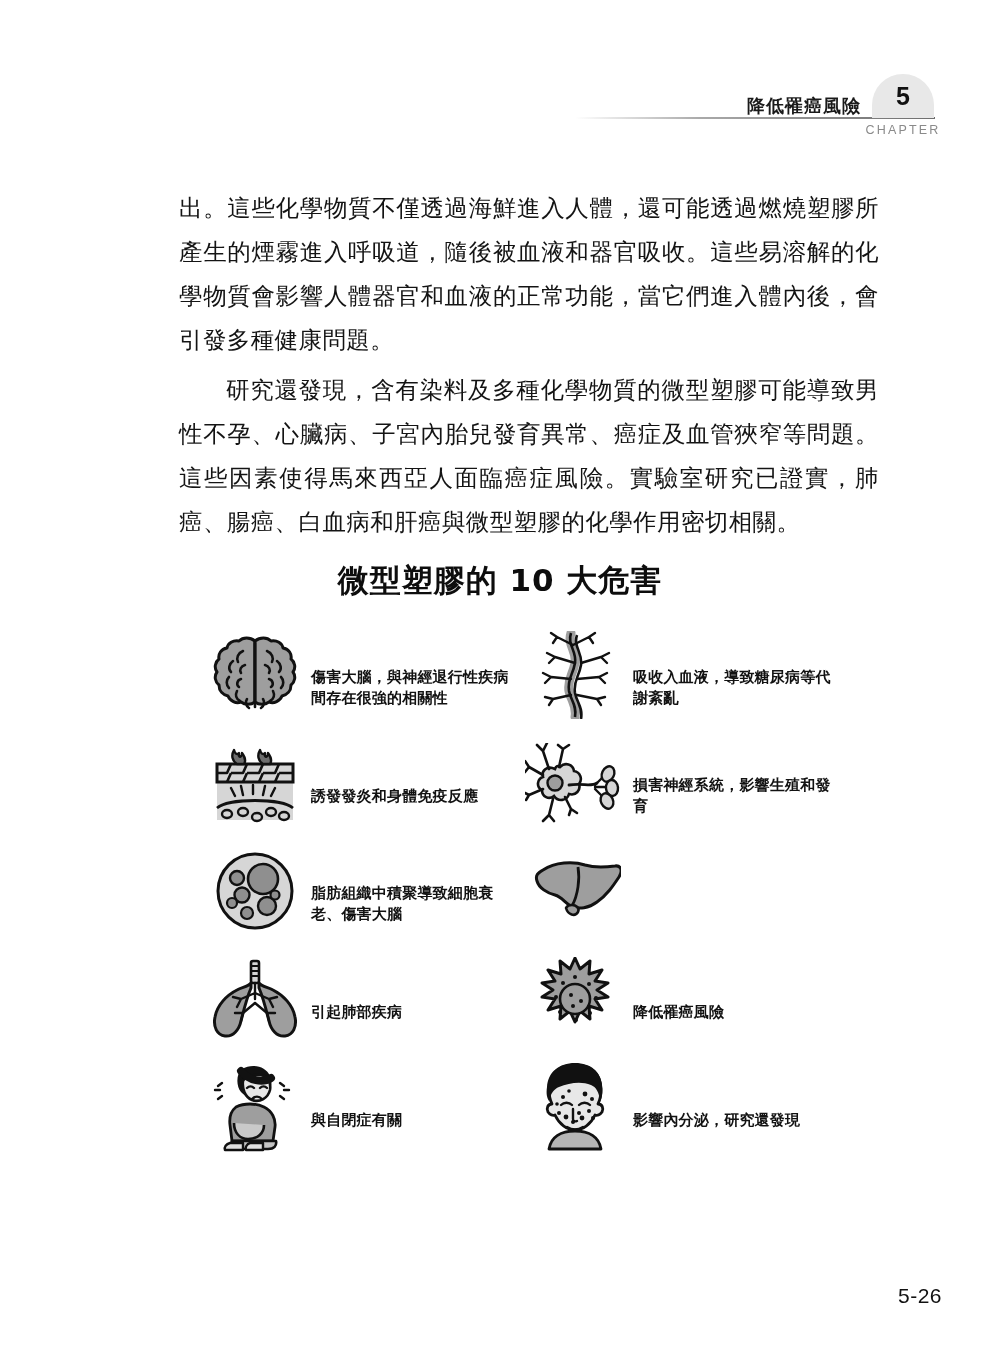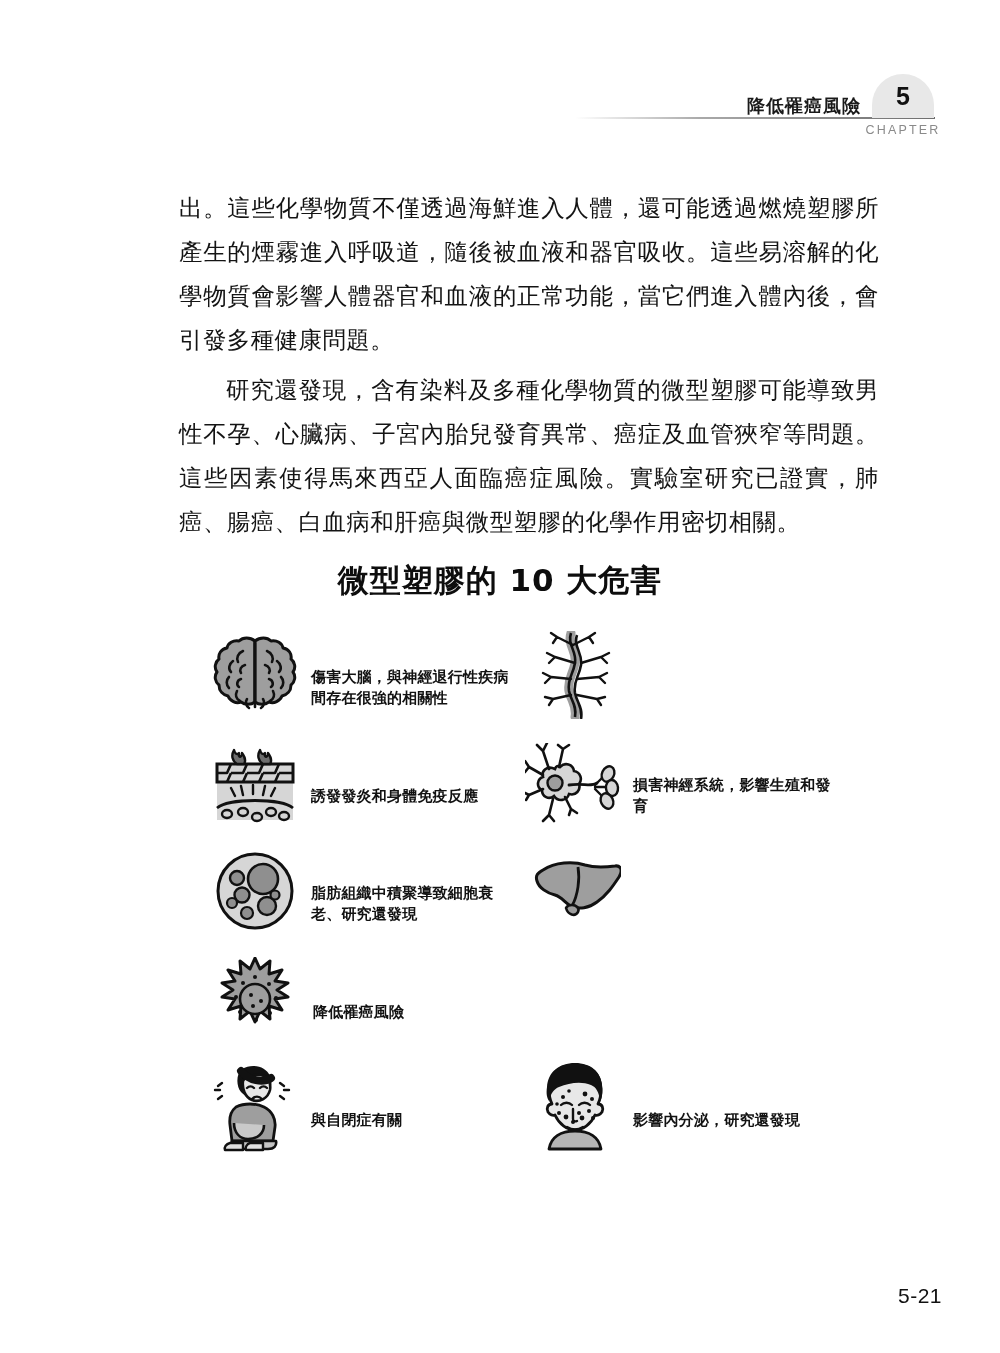--- a/index.html
+++ b/index.html
@@ -217,20 +217,21 @@
             <path d="M40 14 56 6M56 6 62 2M56 6 60 12"></path>
             <path d="M42 32 22 26M22 26 14 22M22 26 16 32"></path>
             <path d="M48 32 68 26M68 26 76 22M68 26 74 32"></path>
             <path d="M38 48 18 46M18 46 10 42M18 46 12 52"></path>
             <path d="M44 48 66 46M66 46 74 42M66 46 72 52"></path>
             <path d="M38 64 20 68M20 68 12 66M20 68 16 74"></path>
             <path d="M44 64 64 68M64 68 72 66M64 68 68 74"></path>
           </g>
         </svg>
       </div>
+      <div class="info-text">吸收入血液，導致糖尿病等代謝紊亂</div>
     </div>
   </div>
 
   <div class="info-row">
     <div class="info-cell left">
       <div class="info-icon">
         <svg width="88" height="82" viewBox="0 0 88 82">
           <rect x="6" y="22" width="76" height="56" fill="#d6d6d6"></rect>
           <g fill="#d6d6d6" stroke="#111" stroke-width="3">
             <rect x="6" y="22" width="76" height="18"></rect>
@@ -292,34 +293,51 @@
           <circle cx="40" cy="40" r="37" fill="#d6d6d6" stroke="#111" stroke-width="3"></circle>
           <circle cx="48" cy="28" r="15" fill="#8f8f8f" stroke="#111" stroke-width="2.6"></circle>
           <circle cx="22" cy="27" r="7" fill="#8f8f8f" stroke="#111" stroke-width="2.4"></circle>
           <circle cx="27" cy="44" r="7.5" fill="#8f8f8f" stroke="#111" stroke-width="2.4"></circle>
           <circle cx="17" cy="52" r="5" fill="#8f8f8f" stroke="#111" stroke-width="2.2"></circle>
           <circle cx="32" cy="62" r="6" fill="#8f8f8f" stroke="#111" stroke-width="2.2"></circle>
           <circle cx="52" cy="55" r="9" fill="#8f8f8f" stroke="#111" stroke-width="2.4"></circle>
           <circle cx="60" cy="44" r="4.5" fill="#8f8f8f" stroke="#111" stroke-width="2.2"></circle>
         </svg>
       </div>
-      <div class="info-text">脂肪組織中積聚導致細胞衰老、研究還發現</div>
+      <div class="info-text">脂肪組織中積聚導致細胞衰老、傷害大腦</div>
     </div>
     <div class="info-cell right">
       <div class="info-icon">
         <svg width="92" height="66" viewBox="0 0 92 66">
           <path d="M14 12c12-8 30-9 42-5 10 3 22 2 30 1 6-1 8 5 4 11-6 9-12 18-22 25-8 6-18 8-26 4-6-3-9-9-16-11C18 35 10 30 8 23 6 17 9 15 14 12z" fill="#9e9e9e" stroke="#111" stroke-width="3" stroke-linejoin="round"></path>
           <path d="M49 9c2 12 0 28-6 39" fill="none" stroke="#111" stroke-width="2.8"></path>
           <path d="M37 50c2 7 9 9 12 4 2-4-2-7-6-7-3 0-5 1-6 3z" fill="#9e9e9e" stroke="#111" stroke-width="2.6" stroke-linejoin="round"></path>
         </svg>
       </div>
     </div>
   </div>
 
   <div class="info-row">
+    <div class="info-cell left">
+      <div class="info-icon">
+        <svg width="92" height="80" viewBox="0 0 92 80">
+          <rect x="42" y="2" width="8" height="22" rx="2" fill="#d6d6d6" stroke="#111" stroke-width="2.6"></rect>
+          <g stroke="#111" stroke-width="2">
+            <path d="M42 7h8M42 12h8M42 17h8"></path>
+          </g>
+          <path d="M42 24c-3 4-9 4-14 7C18 36 8 46 6 58c-2 10 2 18 10 19 8 1 14-6 16-15 3-12 6-24 10-33z" fill="#9e9e9e" stroke="#111" stroke-width="3" stroke-linejoin="round"></path>
+          <path d="M50 24c3 4 9 4 14 7 10 5 20 15 22 27 2 10-2 18-10 19-8 1-14-6-16-15-3-12-6-24-10-33z" fill="#9e9e9e" stroke="#111" stroke-width="3" stroke-linejoin="round"></path>
+          <g fill="none" stroke="#111" stroke-width="2.4" stroke-linecap="round">
+            <path d="M46 24v16M46 34 32 40M32 40 24 38M32 40 28 48M46 44 34 54M34 54 26 54M34 54 32 62"></path>
+            <path d="M46 34 60 40M60 40 68 38M60 40 64 48M46 44 58 54M58 54 66 54M58 54 60 62"></path>
+          </g>
+        </svg>
+      </div>
+      <div class="info-text">引起肺部疾病</div>
+    </div>
     <div class="info-cell right">
       <div class="info-icon">
         <svg width="84" height="84" viewBox="0 0 84 84">
           <path d="M42 1l5 11 10-8-1 13 13-4-7 11 13 2-11 7 11 7-13 2 7 11-13-4 1 13-10-8-5 11-5-11-10 8 1-13-13 4 7-11-13-2 11-7-11-7 13-2-7-11 13 4-1-13 10 8z" fill="#9e9e9e" stroke="#111" stroke-width="3" stroke-linejoin="round"></path>
           <circle cx="42" cy="42" r="15" fill="#9e9e9e" stroke="#111" stroke-width="2.6"></circle>
           <g fill="#111">
             <circle cx="42" cy="20" r="2"></circle>
               <circle cx="30" cy="26" r="2"></circle>
             <circle cx="56" cy="27" r="2"></circle>
               <circle cx="23" cy="40" r="2"></circle>
@@ -389,13 +407,13 @@
           </g>
           <path d="M16 88c2-12 12-18 26-18s24 6 26 18z" fill="#b5b5b5" stroke="#111" stroke-width="2.8" stroke-linejoin="round"></path>
         </svg>
       </div>
       <div class="info-text">影響內分泌，研究還發現</div>
     </div>
   </div>
 
 </div>
 
-<div class="folio">5-21</div>
+<div class="folio">5-26</div>
 
 </body></html>

